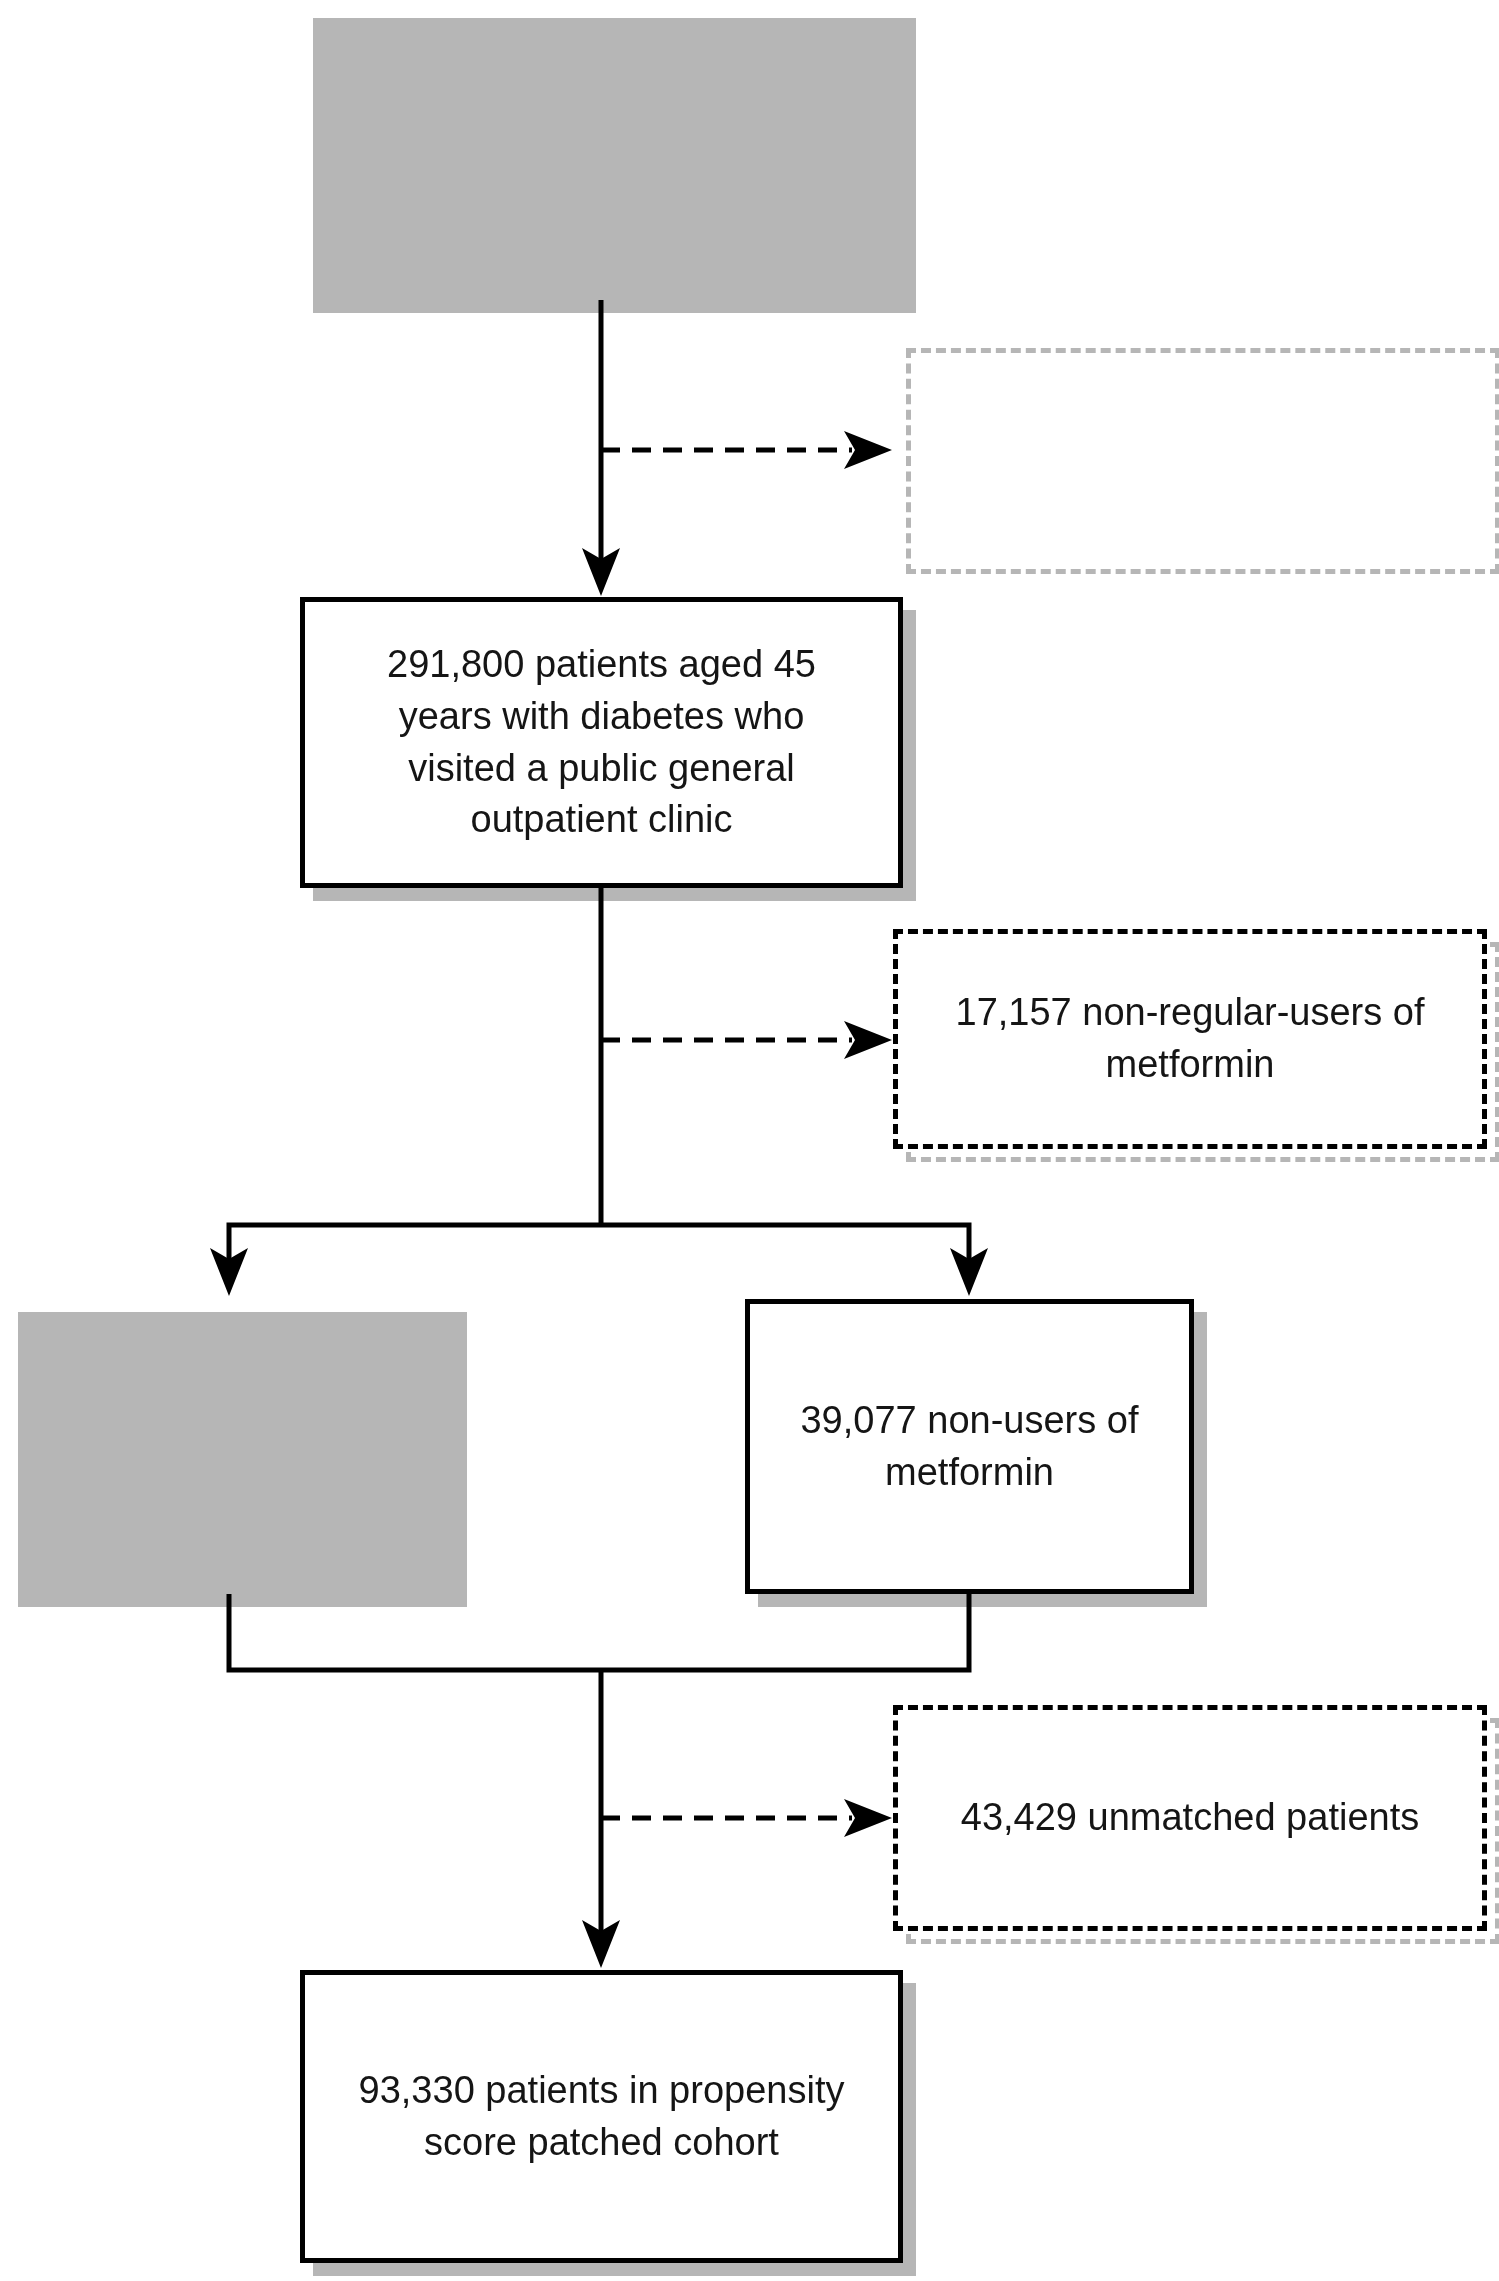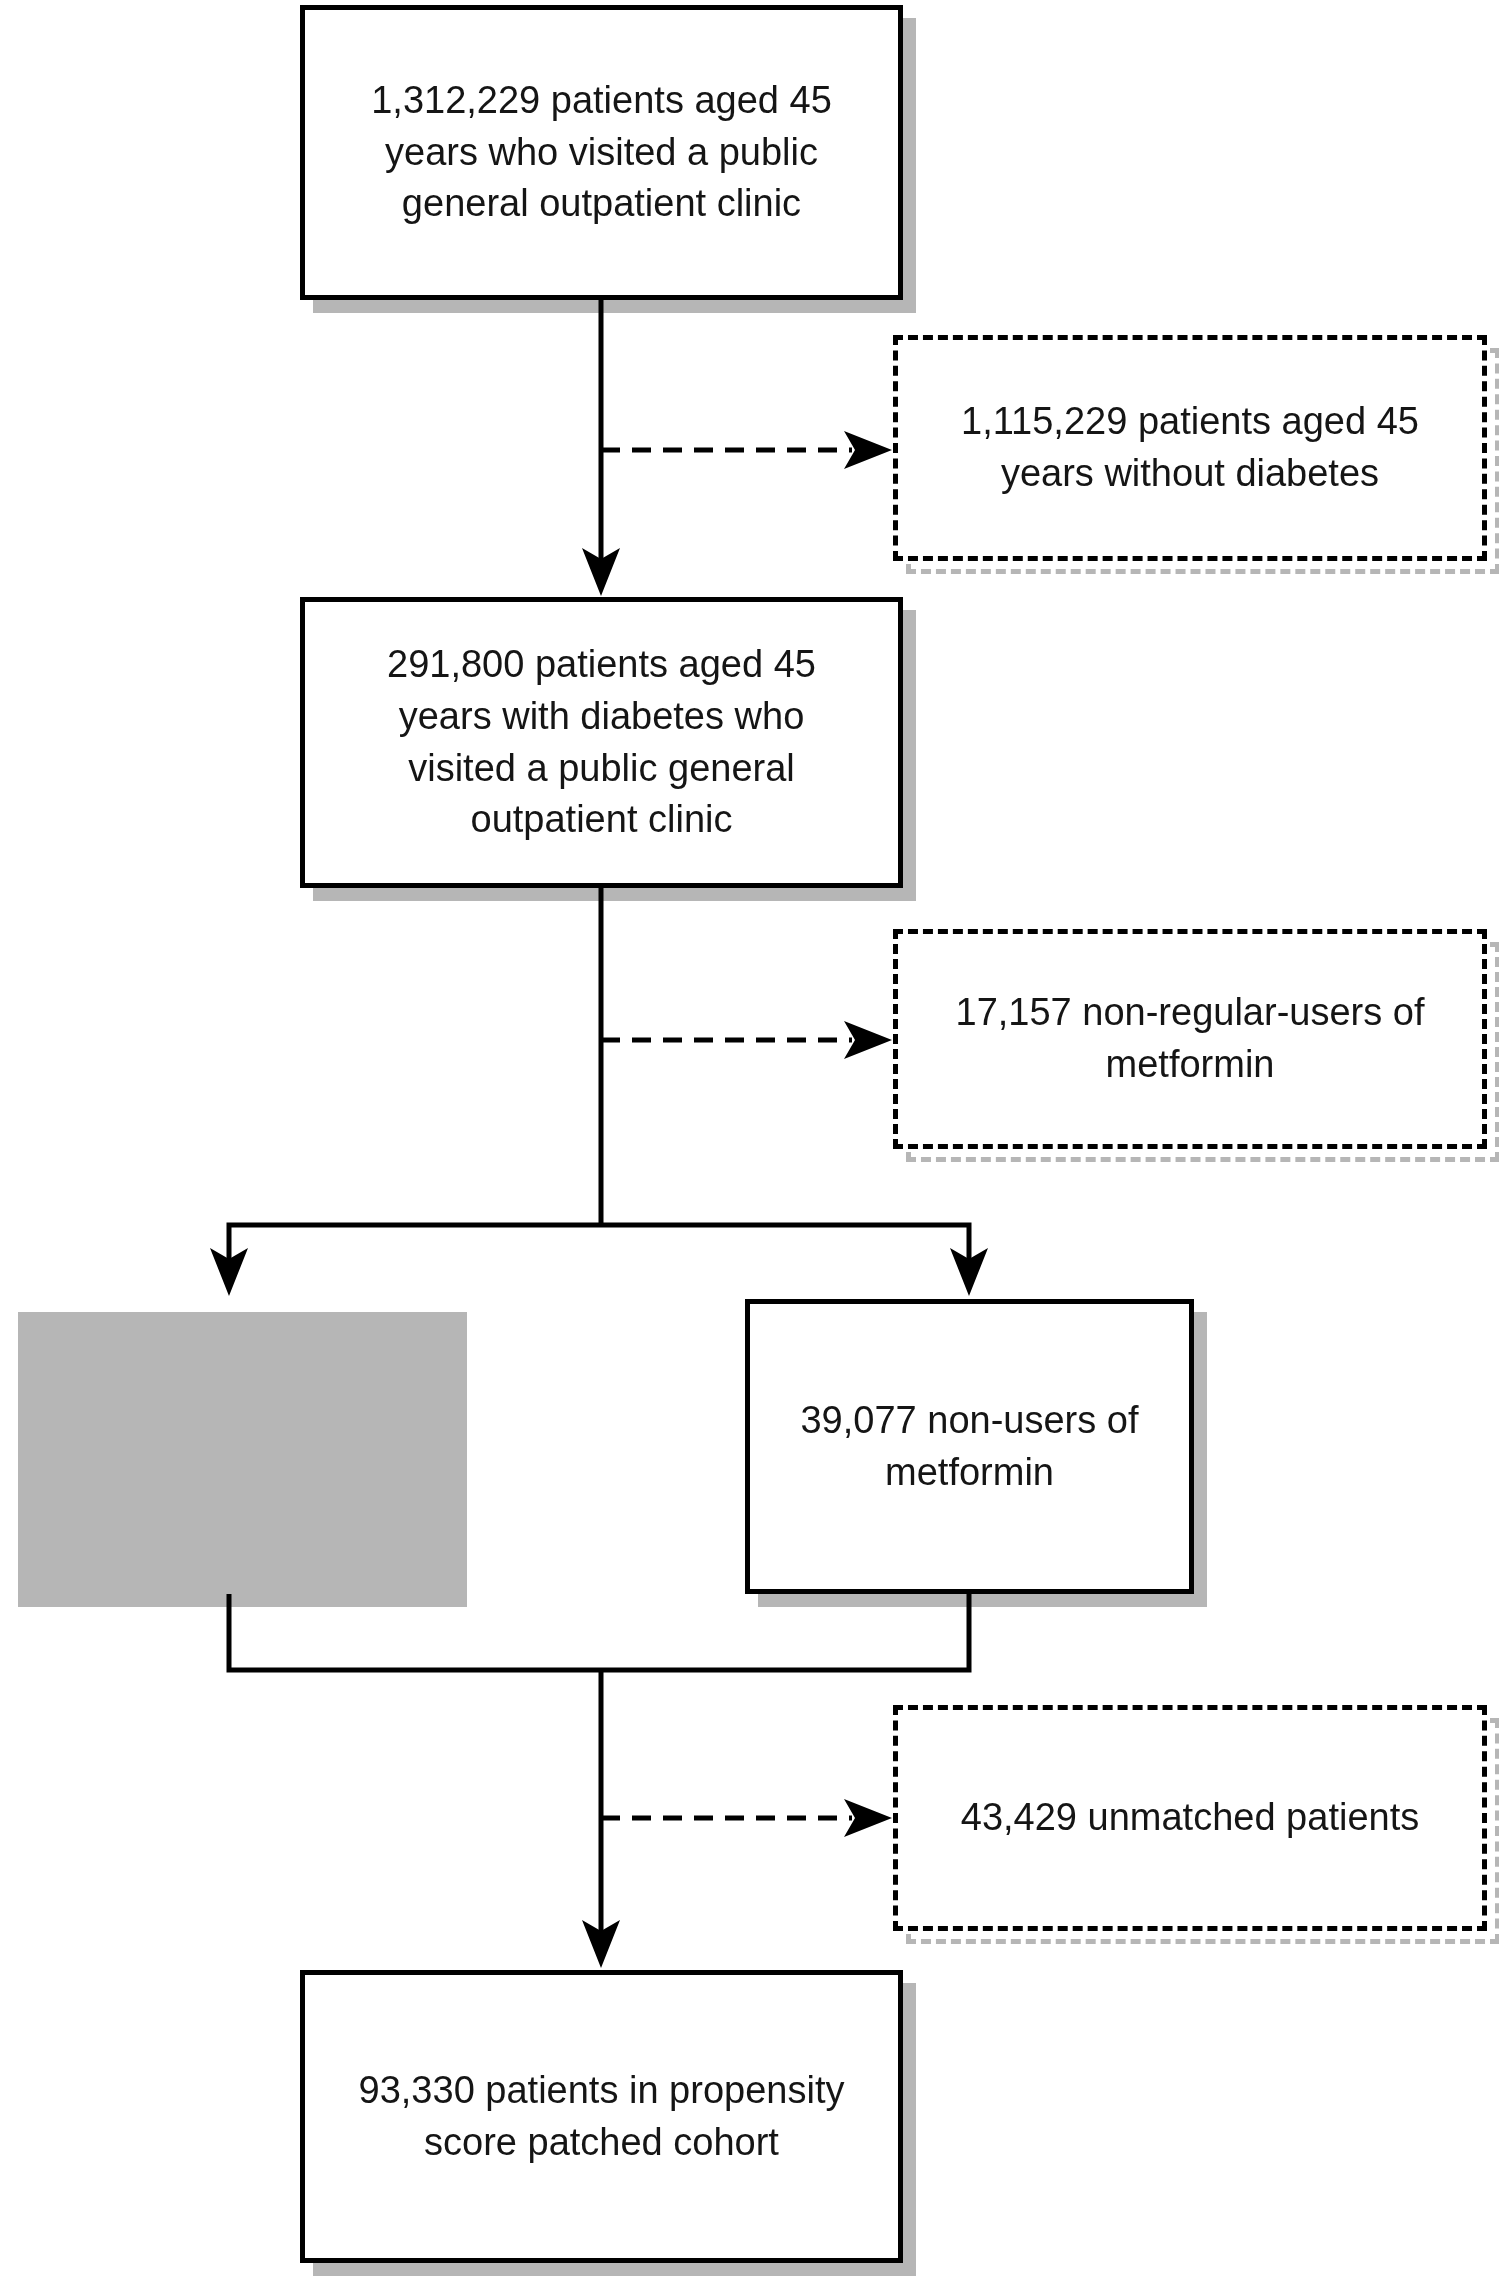--- a/index.html
+++ b/index.html
@@ -108,30 +108,21 @@
 
     <path d="M 229 1594 L 229 1670 L 969 1670 L 969 1594" fill="none" stroke="#000" stroke-width="5"></path>
 
     <line x1="601" y1="1668" x2="601" y2="1934" stroke="#000" stroke-width="5"></line>
     <polygon points="601,1968 582,1920 601,1931 620,1920" fill="#000"></polygon>
 
     <line x1="601" y1="1818" x2="852" y2="1818" stroke="#000" stroke-width="5" stroke-dasharray="19 12"></line>
     <polygon points="892,1818 844,1799 855,1818 844,1837" fill="#000"></polygon>
   </svg>
 
-  <div class="fbox solid" id="box-b1">
-    <span>1,312,229 patients aged 45
-years who visited a public
-general outpatient clinic</span>
-  </div>
 
-  <div class="fbox dashed" id="box-d1">
-    <span>1,115,229 patients aged 45
-years without diabetes</span>
-  </div>
 
   <div class="fbox solid" id="box-b2">
     <span>291,800 patients aged 45
 years with diabetes who
 visited a public general
 outpatient clinic</span>
   </div>
 
   <div class="fbox dashed" id="box-d2">
     <span>17,157 non-regular-users of

